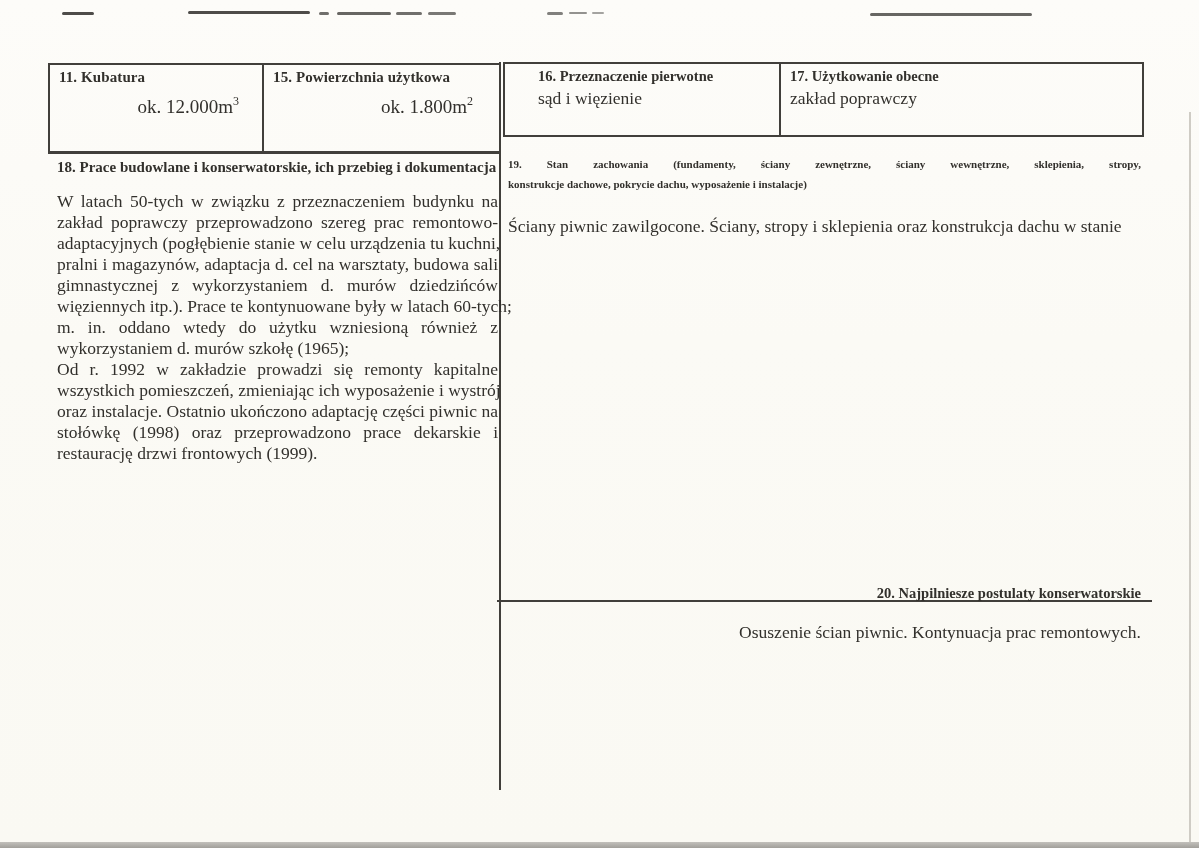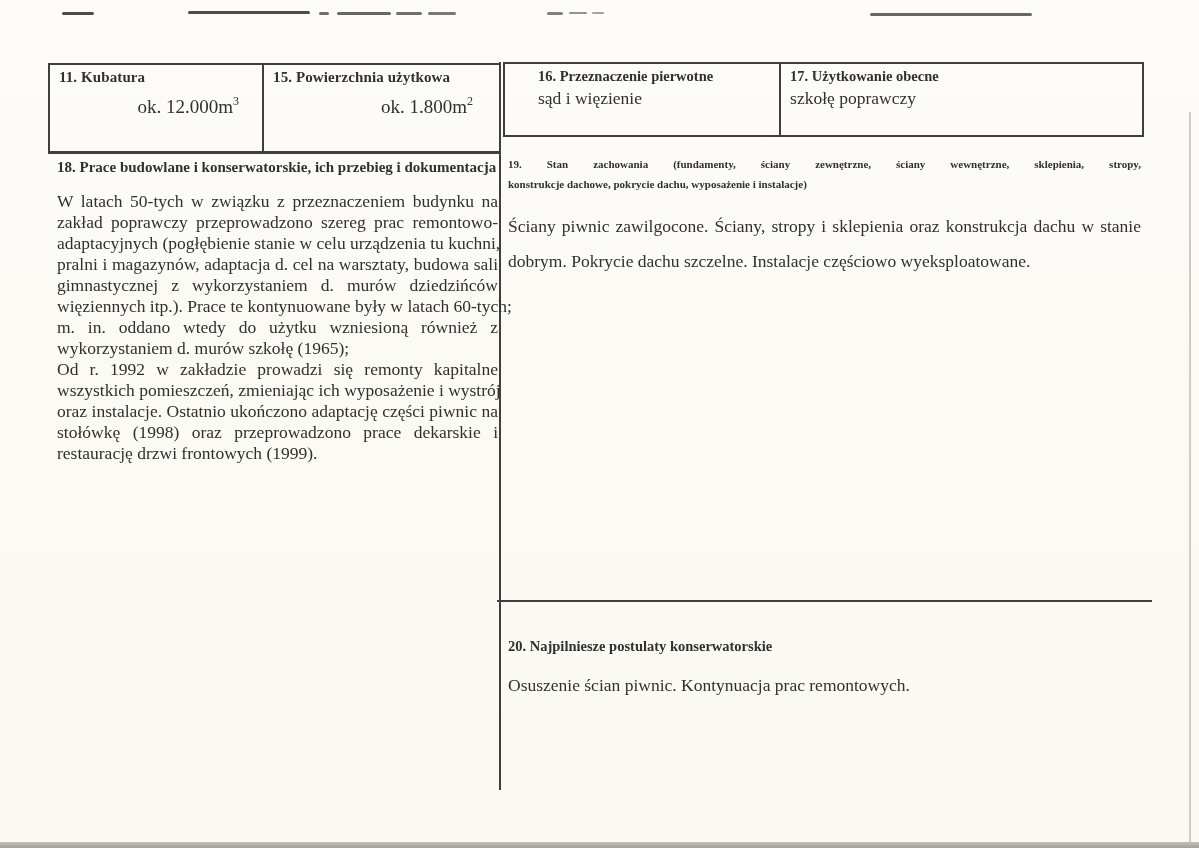--- a/index.html
+++ b/index.html
@@ -76,21 +76,21 @@
     text-align: justify; text-align-last: justify;
   }
   .s19-label .line:last-child { text-align-last: left; }
   .s19-body { margin-top: 15px; font-size: 17.5px; }
   .s19-body .line {
     line-height: 35px;
     text-align: justify; text-align-last: justify;
   }
   .s19-body .line:last-child { text-align-last: left; }
 
-  .s20 { position: absolute; left: 508px; top: 637px; width: 633px; }
+  .s20 { position: absolute; left: 508px; top: 584px; width: 633px; text-align: right; }
   .s20-label { font-weight: bold; font-size: 14.5px; line-height: 18px; }
   .s20-body { margin-top: 20px; font-size: 17.5px; }
 </style>
 </head>
 <body>
 
 <div class="paper">
 
   <div>
     <div class="artifact" style="left:62px;  top:12px; width:32px;  height:3px;"></div>
@@ -118,21 +118,21 @@
     </div>
   </div>
 
   <div class="box box-topright">
     <div class="cell cell-16">
       <div class="flabel-sm">16. Przeznaczenie pierwotne</div>
       <div class="fvalue v16">sąd i więzienie</div>
     </div>
     <div class="cell cell-17">
       <div class="flabel-sm">17. Użytkowanie obecne</div>
-      <div class="fvalue v17">szkołę poprawczy</div>
+      <div class="fvalue v17">zakład poprawczy</div>
     </div>
   </div>
 
   <div class="hline hline-18"></div>
   <div class="s18">
     <div class="s18-label">18. Prace budowlane i konserwatorskie, ich przebieg i dokumentacja</div>
     <div class="s18-body">
       <div class="para">
           <div class="line">W latach 50-tych w związku z przeznaczeniem budynku na</div>
           <div class="line">zakład poprawczy przeprowadzono szereg prac remontowo-</div>
@@ -153,21 +153,20 @@
     </div>
   </div>
 
   <div class="s19">
     <div class="s19-label">
         <div class="line">19. Stan zachowania (fundamenty, ściany zewnętrzne, ściany wewnętrzne, sklepienia, stropy,</div>
         <div class="line">konstrukcje dachowe, pokrycie dachu, wyposażenie i instalacje)</div>
       </div>
     <div class="s19-body">
         <div class="line">Ściany piwnic zawilgocone. Ściany, stropy i sklepienia oraz konstrukcja dachu w stanie</div>
-        <div class="line">dobrym. Pokrycie dachu szczelne. Instalacje częściowo wyeksploatowane.</div>
       </div>
   </div>
 
   <div class="hline hline-20"></div>
   <div class="s20">
     <div class="s20-label">20. Najpilniesze postulaty konserwatorskie</div>
     <div class="s20-body">Osuszenie ścian piwnic. Kontynuacja prac remontowych.</div>
   </div>
 
   <div class="right-edge"></div>

